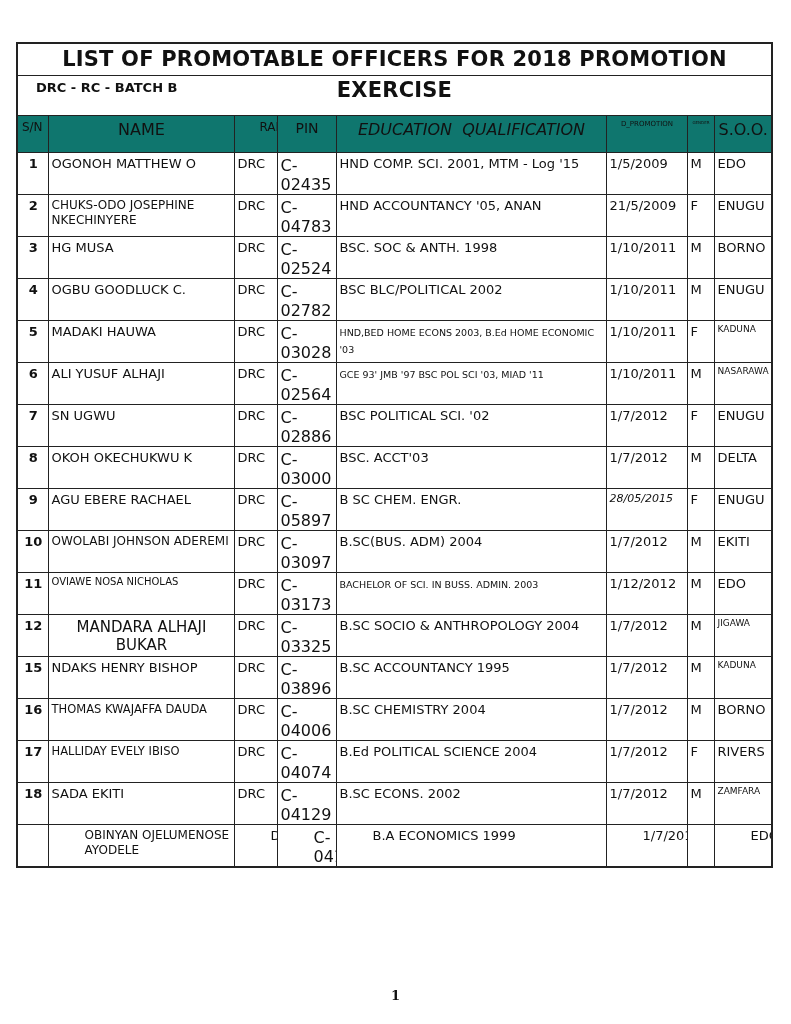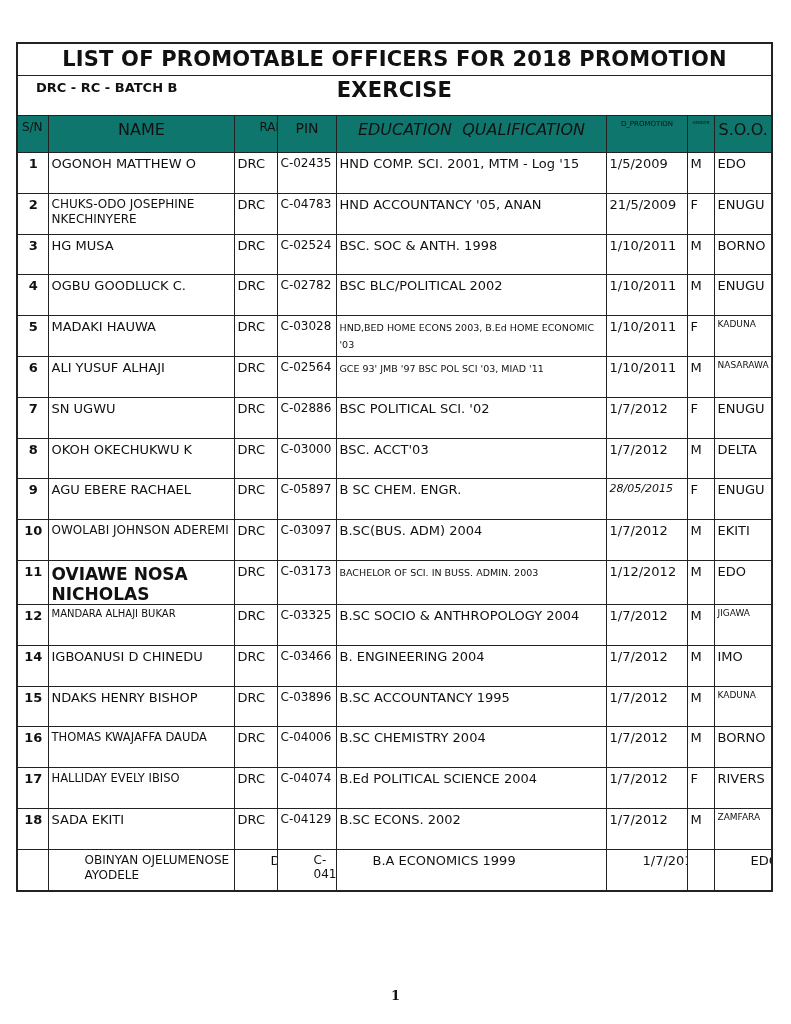--- a/index.html
+++ b/index.html
@@ -18,21 +18,21 @@
   thead th.small { font-size:7px; }
   thead th.tiny { font-size:4px; }
   thead th.big { font-size:16px; }
   tbody td { height:36.8px; font-size:13px; }
   td.sn { text-align:center; font-weight:bold; }
   td.name { font-size:13px; }
   td.name.sm { font-size:12px; line-height:15px; }
   td.edu.sm { font-size:9.5px; line-height:17px;margin-left:11px; }
   td.date.sm { font-size:11px;font-style:italic; }
   td.soo.sm { font-size:9px; }
-  td.pin { font-size:12px; }
+  td.pin { font-size:16px; }
   .page-num { position:absolute; top:988px; left:0; width:791px; text-align:center; font-family:"DejaVu Serif", serif; font-weight:bold; font-size:13px; }
 </style>
 </head>
 <body>
 
 <div class="sheet">
   <div class="title">LIST OF PROMOTABLE OFFICERS FOR 2018 PROMOTION EXERCISE</div>
   <div class="batch">DRC - RC - BATCH B</div>
   <table>
     <colgroup>
@@ -153,47 +153,37 @@
           <td class="name sm">OWOLABI JOHNSON ADEREMI</td>
           <td class="rank">DRC</td>
           <td class="pin">C-03097</td>
           <td class="edu">B.SC(BUS. ADM) 2004</td>
           <td class="date">1/7/2012</td>
           <td class="gender">M</td>
           <td class="soo">EKITI</td>
         </tr>
         <tr>
           <td class="sn">11</td>
-          <td class="name" style="font-size: 17px; font-weight: bold;">OVIAWE NOSA NICHOLAS</td>
+          <td class="name" style="font-size: 10px;">OVIAWE NOSA NICHOLAS</td>
           <td class="rank">DRC</td>
           <td class="pin">C-03173</td>
           <td class="edu sm">BACHELOR OF SCI. IN BUSS. ADMIN. 2003</td>
           <td class="date">1/12/2012</td>
           <td class="gender">M</td>
           <td class="soo">EDO</td>
         </tr>
         <tr>
           <td class="sn">12</td>
-          <td class="name" style="font-size: 10px;">MANDARA ALHAJI BUKAR</td>
+          <td class="name" style="font-size: 15px; text-align: center;">MANDARA ALHAJI BUKAR</td>
           <td class="rank">DRC</td>
           <td class="pin">C-03325</td>
           <td class="edu">B.SC SOCIO &amp; ANTHROPOLOGY 2004</td>
           <td class="date">1/7/2012</td>
           <td class="gender">M</td>
           <td class="soo sm">JIGAWA</td>
-        </tr>
-        <tr>
-          <td class="sn">14</td>
-          <td class="name">IGBOANUSI D CHINEDU</td>
-          <td class="rank">DRC</td>
-          <td class="pin">C-03466</td>
-          <td class="edu">B. ENGINEERING 2004</td>
-          <td class="date">1/7/2012</td>
-          <td class="gender">M</td>
-          <td class="soo">IMO</td>
         </tr>
         <tr>
           <td class="sn">15</td>
           <td class="name">NDAKS HENRY BISHOP</td>
           <td class="rank">DRC</td>
           <td class="pin">C-03896</td>
           <td class="edu">B.SC ACCOUNTANCY 1995</td>
           <td class="date">1/7/2012</td>
           <td class="gender">M</td>
           <td class="soo sm">KADUNA</td>

